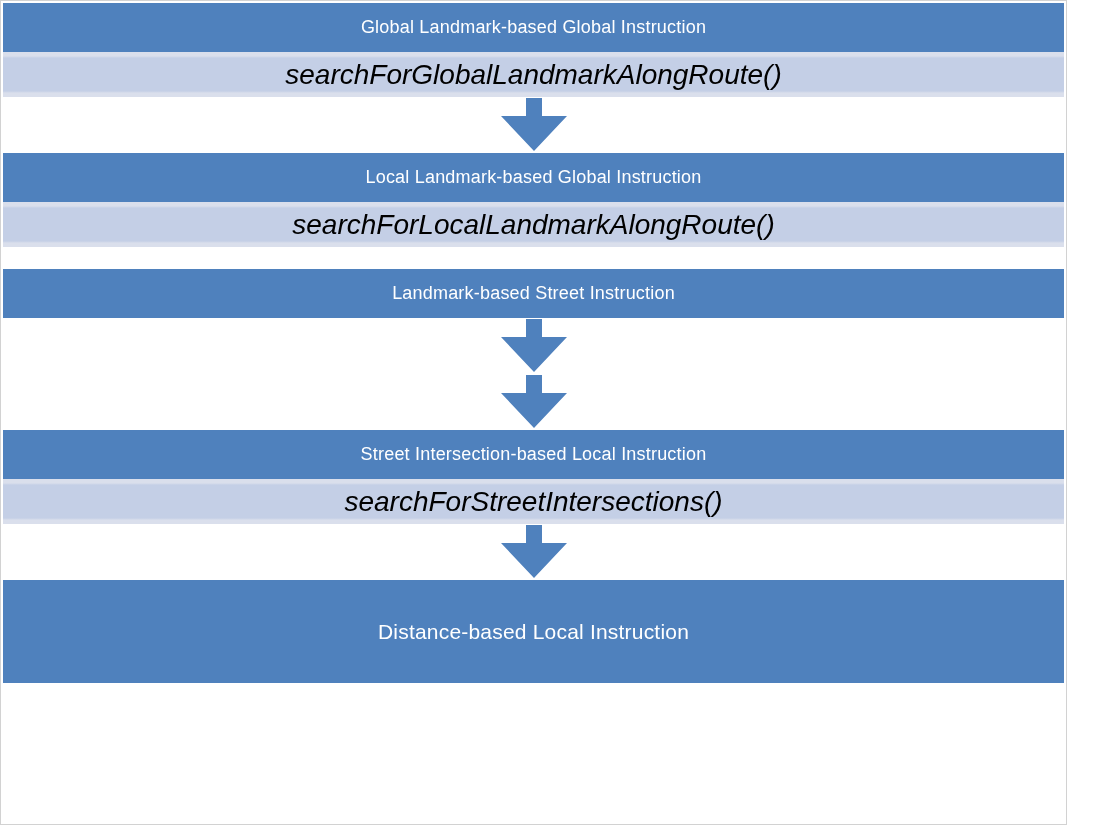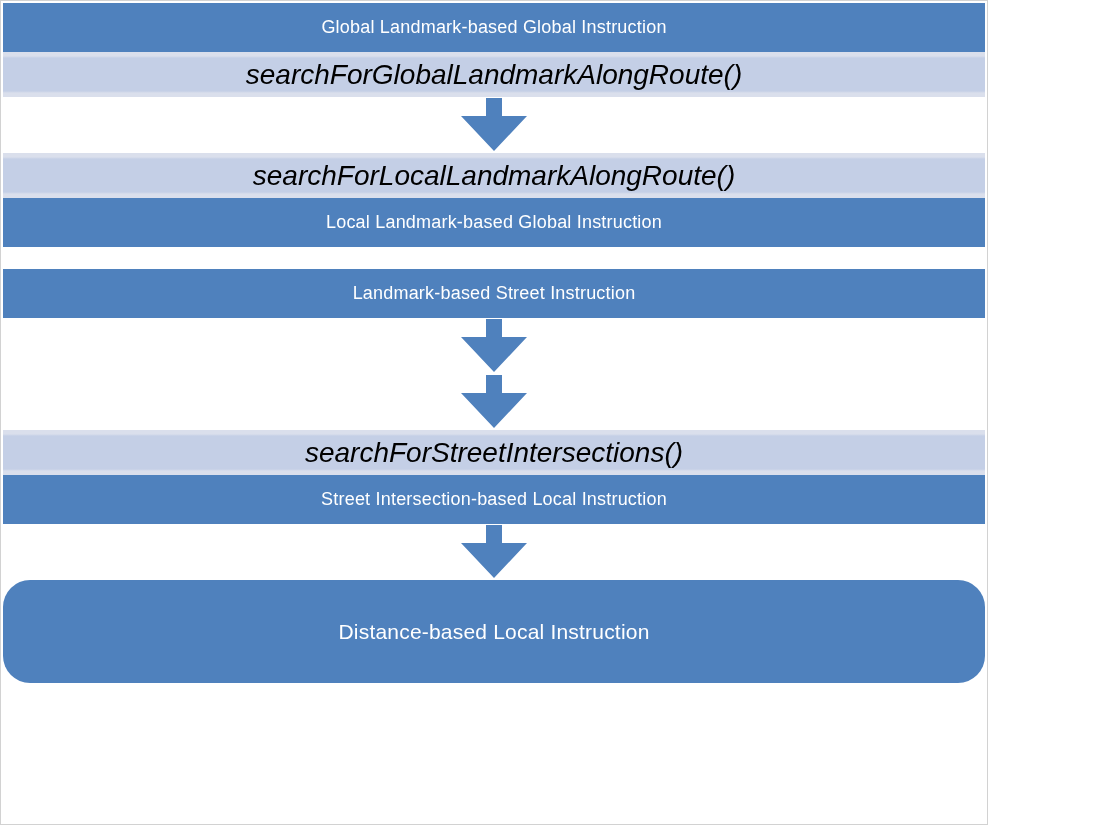--- a/index.html
+++ b/index.html
@@ -8,21 +8,21 @@
     --body-edge:#dadfec;
     --arrow:#4f81bd;
     --header-text:#ffffff;
     --body-text:#000000;
     --canvas-bg:#ffffff;
     --frame-border:#d2d2d2;
   }
   *{margin:0;padding:0;box-sizing:border-box;}
   html,body{width:1100px;height:825px;background:#fff;font-family:"Liberation Sans",sans-serif;}
   .frame{
-    width:988px;height:825px;
+    width:1067px;height:825px;
     background:var(--canvas-bg,#fff);
     border:1px solid var(--frame-border,#d2d2d2);
     padding:2px;
     display:flex;flex-direction:column;
   }
   .bar{
     width:100%;
     display:flex;align-items:center;justify-content:center;
     flex:0 0 auto;
   }
@@ -51,21 +51,20 @@
     height:56px;
     display:flex;align-items:flex-start;justify-content:center;
     padding-top:1px;
     flex:0 0 auto;
   }
   .connector svg polygon{fill:var(--arrow,#4f81bd);}
   .plain-gap{height:22px;flex:0 0 auto;}
   .final{
     height:103px;
     background:var(--header-bg,#4f81bd);
-    border-radius:27px;
   }
   .final span{
     color:var(--header-text,#fff);
     font-size:21px;
     letter-spacing:.2px;
   }
 </style>
 </head>
 <body>
 
@@ -76,48 +75,48 @@
   </div>
   <div class="bar mth">
     <span>searchForGlobalLandmarkAlongRoute()</span>
   </div>
   <div class="connector">
     <svg width="66" height="53" viewBox="0 0 66 53" aria-hidden="true">
       <polygon points="25,0 41,0 41,18 66,18 33,53 0,18 25,18"></polygon>
     </svg>
   </div>
 
+  <div class="bar hdr">
+    <span>Local Landmark-based Global Instruction</span>
+  </div>
   <div class="bar mth">
     <span>searchForLocalLandmarkAlongRoute()</span>
-  </div>
-  <div class="bar hdr">
-    <span>Local Landmark-based Global Instruction</span>
   </div>
   <div class="plain-gap"></div>
 
   <div class="bar hdr">
     <span>Landmark-based Street Instruction</span>
   </div>
   <div class="connector">
     <svg width="66" height="53" viewBox="0 0 66 53" aria-hidden="true">
       <polygon points="25,0 41,0 41,18 66,18 33,53 0,18 25,18"></polygon>
     </svg>
   </div>
 
   <div class="connector">
     <svg width="66" height="53" viewBox="0 0 66 53" aria-hidden="true">
       <polygon points="25,0 41,0 41,18 66,18 33,53 0,18 25,18"></polygon>
     </svg>
   </div>
 
+  <div class="bar hdr">
+    <span>Street Intersection-based Local Instruction</span>
+  </div>
   <div class="bar mth">
     <span>searchForStreetIntersections()</span>
-  </div>
-  <div class="bar hdr">
-    <span>Street Intersection-based Local Instruction</span>
   </div>
   <div class="connector">
     <svg width="66" height="53" viewBox="0 0 66 53" aria-hidden="true">
       <polygon points="25,0 41,0 41,18 66,18 33,53 0,18 25,18"></polygon>
     </svg>
   </div>
 
   <div class="bar final">
     <span>Distance-based Local Instruction</span>
   </div>

